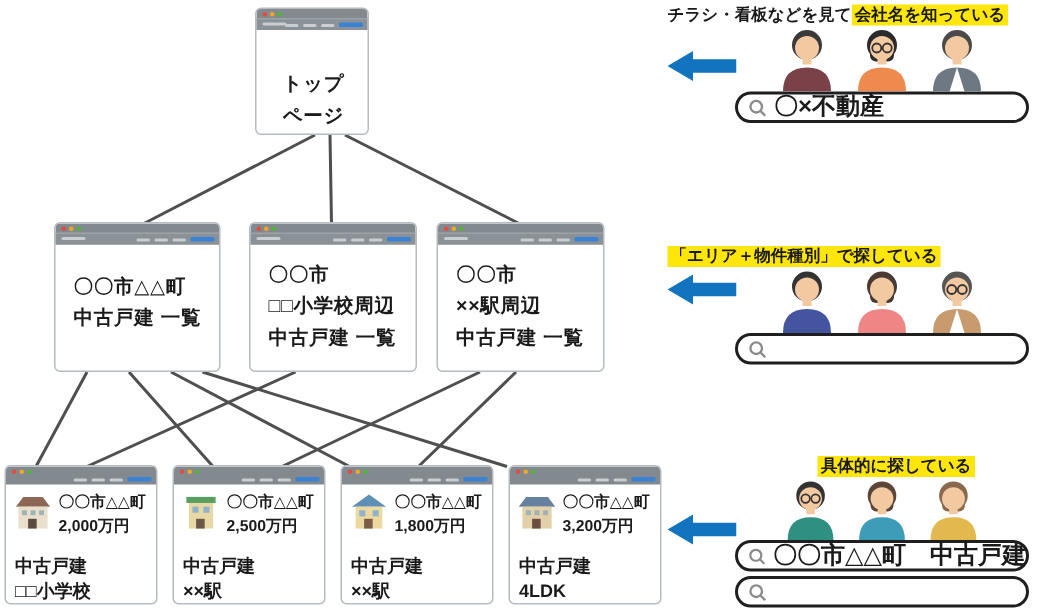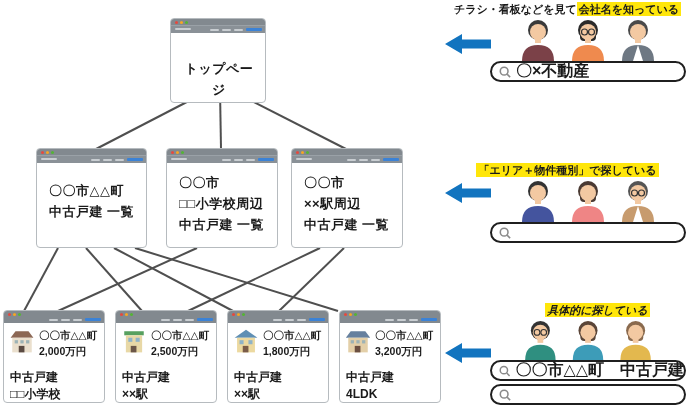--- a/index.html
+++ b/index.html
@@ -23,21 +23,21 @@
   .win-title{padding:10px 10px 0 12px;font-weight:bold;font-size:13px;line-height:1.6;letter-spacing:.5px;}
   .win-title.center{text-align:center;padding-top:26px;}
 
   
   .prop-head{display:flex;align-items:flex-start;padding:5px 4px 0 5px;gap:4px;}
   .prop-head .txt{font-weight:bold;font-size:10.5px;line-height:1.5;white-space:nowrap;}
   .prop-body{padding:9px 0 0 6px;font-weight:bold;font-size:12px;line-height:1.45;}
 
   
   .aud{position:absolute;left:445px;width:245px;z-index:2;}
-  .aud-head{text-align:center;font-size:11px;font-weight:bold;white-space:nowrap;letter-spacing:0;}
+  .aud-head{text-align:left;font-size:11px;font-weight:bold;white-space:nowrap;letter-spacing:0;}
   .hl{background:#ffe60a;padding:1px 2px;}
   .people{display:flex;justify-content:center;margin:2px 0 0 45px;width:196px;}
   .pill{display:flex;align-items:center;gap:5px;margin-left:45px;width:196px;height:21px;
         border:2px solid #1f1f1f;border-radius:12px;background:#fff;box-sizing:border-box;
         padding-left:7px;font-weight:bold;font-size:16px;white-space:nowrap;}
   .pill + .pill{margin-top:3px;}
   .arrow{position:absolute;left:0;top:0;}
 
   
   .house{flex:0 0 auto;}
@@ -55,21 +55,21 @@
       <line x1="58" y1="248" x2="24" y2="311"></line>
       <line x1="86" y1="248" x2="142" y2="311"></line>
       <line x1="114" y1="248" x2="233" y2="311"></line>
       <line x1="135" y1="248" x2="338" y2="311"></line>
       <line x1="197" y1="248" x2="58" y2="311"></line>
       <line x1="320" y1="248" x2="188" y2="311"></line>
       <line x1="344" y1="248" x2="279" y2="311"></line>
     </g>
   </svg>
 
-  <div class="bwin" style="left:170px;top:18px;width:96px;height:85px;">
+  <div class="bwin" style="left:170px;top:5px;width:76px;height:85px;">
     <div class="chrome">
       <div class="dots">
           <span class="dot r"></span>
           <span class="dot y"></span>
           <span class="dot g"></span>
         </div>
       <div class="row2">
           <span class="navbar"></span>
         <span class="dashes">
             <span class="dash"></span>
@@ -362,21 +362,21 @@
     </div>
     <div class="pill">
       <svg width="12" height="12" viewBox="0 0 14 14">
         <circle cx="6" cy="6" r="4.5" fill="none" stroke="#8a8a8a" stroke-width="1.8"></circle>
           <line x1="9.5" y1="9.5" x2="13" y2="13" stroke="#8a8a8a" stroke-width="1.8"></line>
       </svg>
     </div>
   </div>
 
   <div class="aud" style="top:303px;">
-    <div class="aud-head" style="text-align:center;padding-left:60px;font-style:italic;">
+    <div class="aud-head" style="text-align:center;padding-left:60px;">
       <span class="hl">具体的に探している</span>
     </div>
     <div class="people">
       <svg width="150" height="40" viewBox="0 0 150 42">
 
         <circle cx="25" cy="11" r="10" fill="#333333"></circle>
           <circle cx="25" cy="13" r="8" fill="#f3c9a2"></circle>
           <rect x="22" y="19" width="6" height="5" fill="#f3c9a2"></rect>
         <circle cx="21.5" cy="13" r="3" fill="none" stroke="#333" stroke-width="1.2"></circle>
           <circle cx="28.5" cy="13" r="3" fill="none" stroke="#333" stroke-width="1.2"></circle>

